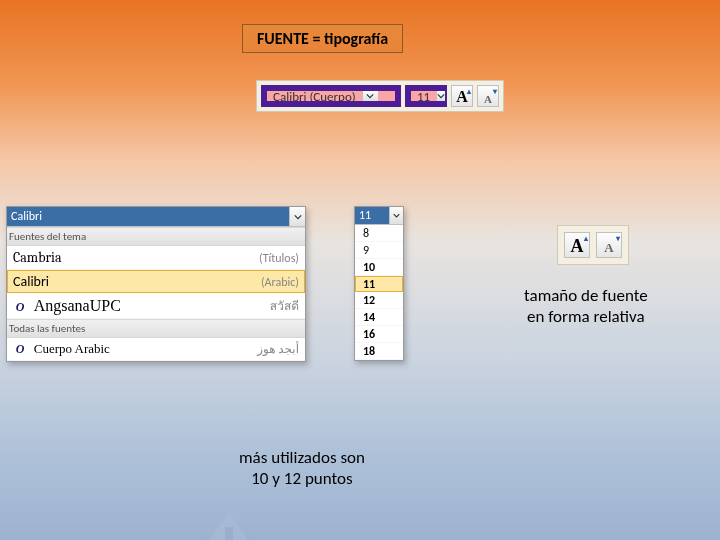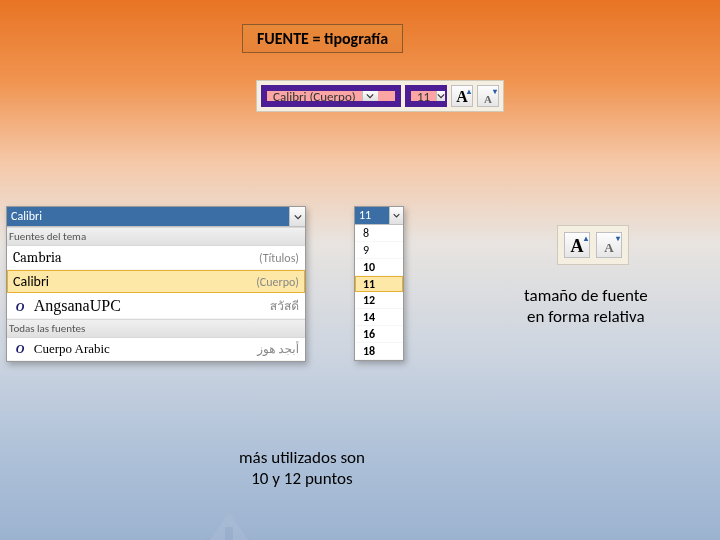--- a/index.html
+++ b/index.html
@@ -221,21 +221,21 @@
         </svg>
     </span>
   </div>
   <div class="section-head">Fuentes del tema</div>
   <div class="font-row">
     <span class="fname" style="font-family:Cambria,Georgia,serif">Cambria</span>
     <span class="fhint">(Títulos)</span>
   </div>
   <div class="font-row highlight">
     <span class="fname" style="font-family:Calibri,Arial,sans-serif">Calibri</span>
-    <span class="fhint">(Cuerpo)</span>
+    <span class="fhint">(Arabic)</span>
   </div>
   <div class="font-row">
     <span>
       <span class="ficon">O</span>
       <span class="fname" style="font-family:serif;font-size:16px">AngsanaUPC</span>
     </span>
     <span class="fhint">สวัสดี</span>
   </div>
   <div class="section-head">Todas las fuentes</div>
   <div class="font-row">

